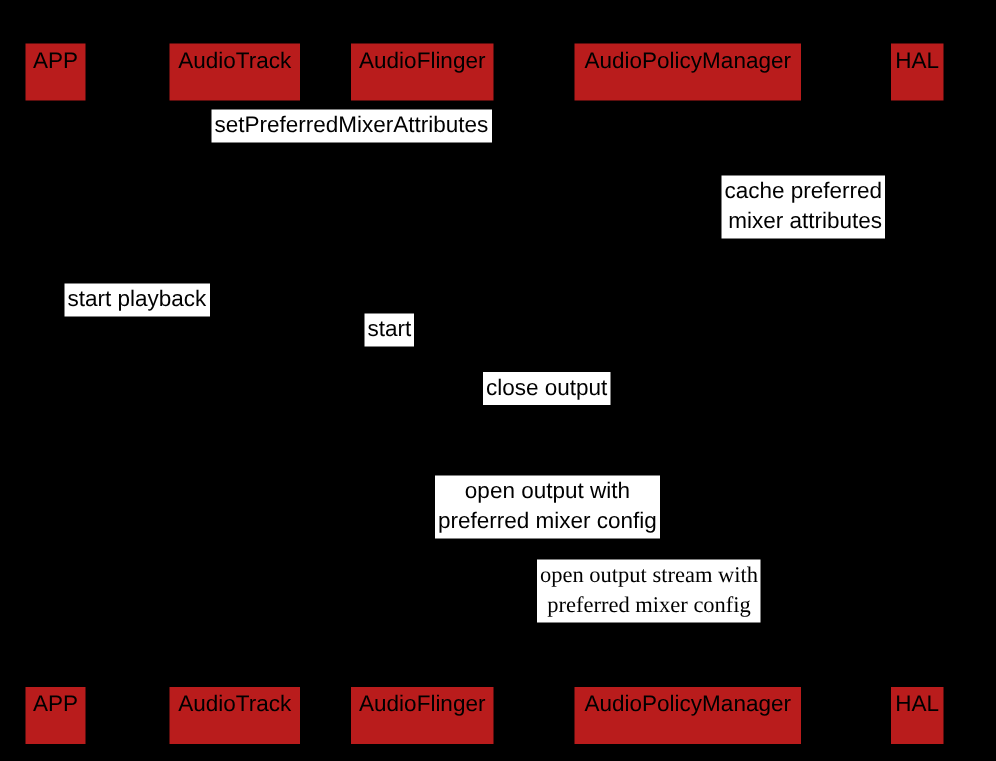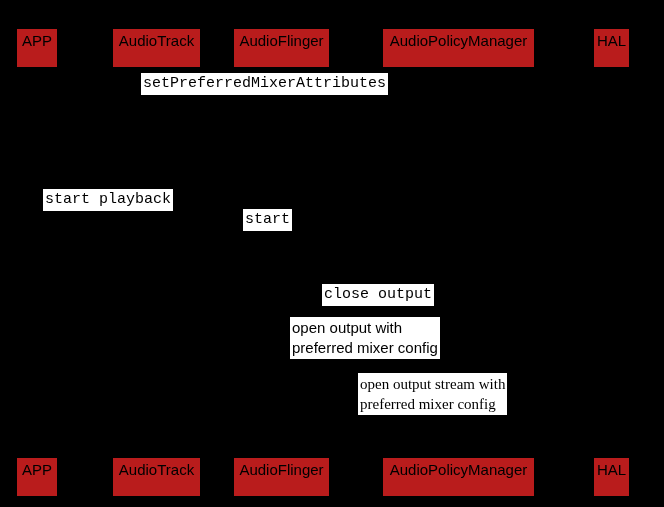--- a/index.html
+++ b/index.html
@@ -35,22 +35,22 @@
   .msg {
     position: absolute;
     background: #ffffff;
     color: #000000;
     font-size: 15px;
     line-height: 20px;
     padding: 1px 2px 1px 2px;
     white-space: pre;
     font-family: "Liberation Sans", sans-serif;
   }
-  .msg.center { }
-  .msg.left   { text-align: right; font-family: Liberation Mono, monospace; }
+  .msg.center { text-align: center; }
+  .msg.left   { text-align: right; }
   
   .lifeline {
     position: absolute;
     width: 1px;
     background: #000000;
   }
 </style>
 </head>
 <body>
 
@@ -69,26 +69,28 @@
   <div class="participant" style="left:594px; top:29px; width:33px;">HAL</div>
 
   <div class="participant" style="left:17px; top:458px; width:38px;">APP</div>
   <div class="participant" style="left:113px; top:458px; width:85px;">AudioTrack</div>
   <div class="participant" style="left:234px; top:458px; width:93px;">AudioFlinger</div>
   <div class="participant" style="left:383px; top:458px; width:149px;">AudioPolicyManager</div>
   <div class="participant" style="left:594px; top:458px; width:33px;">HAL</div>
 
   <div class="msg left" style="left:141px; top:73px;">setPreferredMixerAttributes</div>
 
+  <div class="msg left" style="left:481px; top:117px;">cache preferred
+mixer attributes</div>
 
   <div class="msg left" style="left:43px; top:171px;margin-top:18px;">start playback</div>
 
   <div class="msg left" style="left:199px; top:209px;margin-left:44px;">start</div>
 
-  <div class="msg left" style="left:322px; top:248px;margin-top:36px;">close output</div>
+  <div class="msg left" style="left:322px; top:248px;">close output</div>
 
 
   <div class="msg center" style="left:290px; top:317px;">open output with
 preferred mixer config</div>
 
   <div class="msg center" style="left:358px; top:373px;font-family:Liberation Serif, serif;">open output stream with
 preferred mixer config</div>
 
 </div>
 

